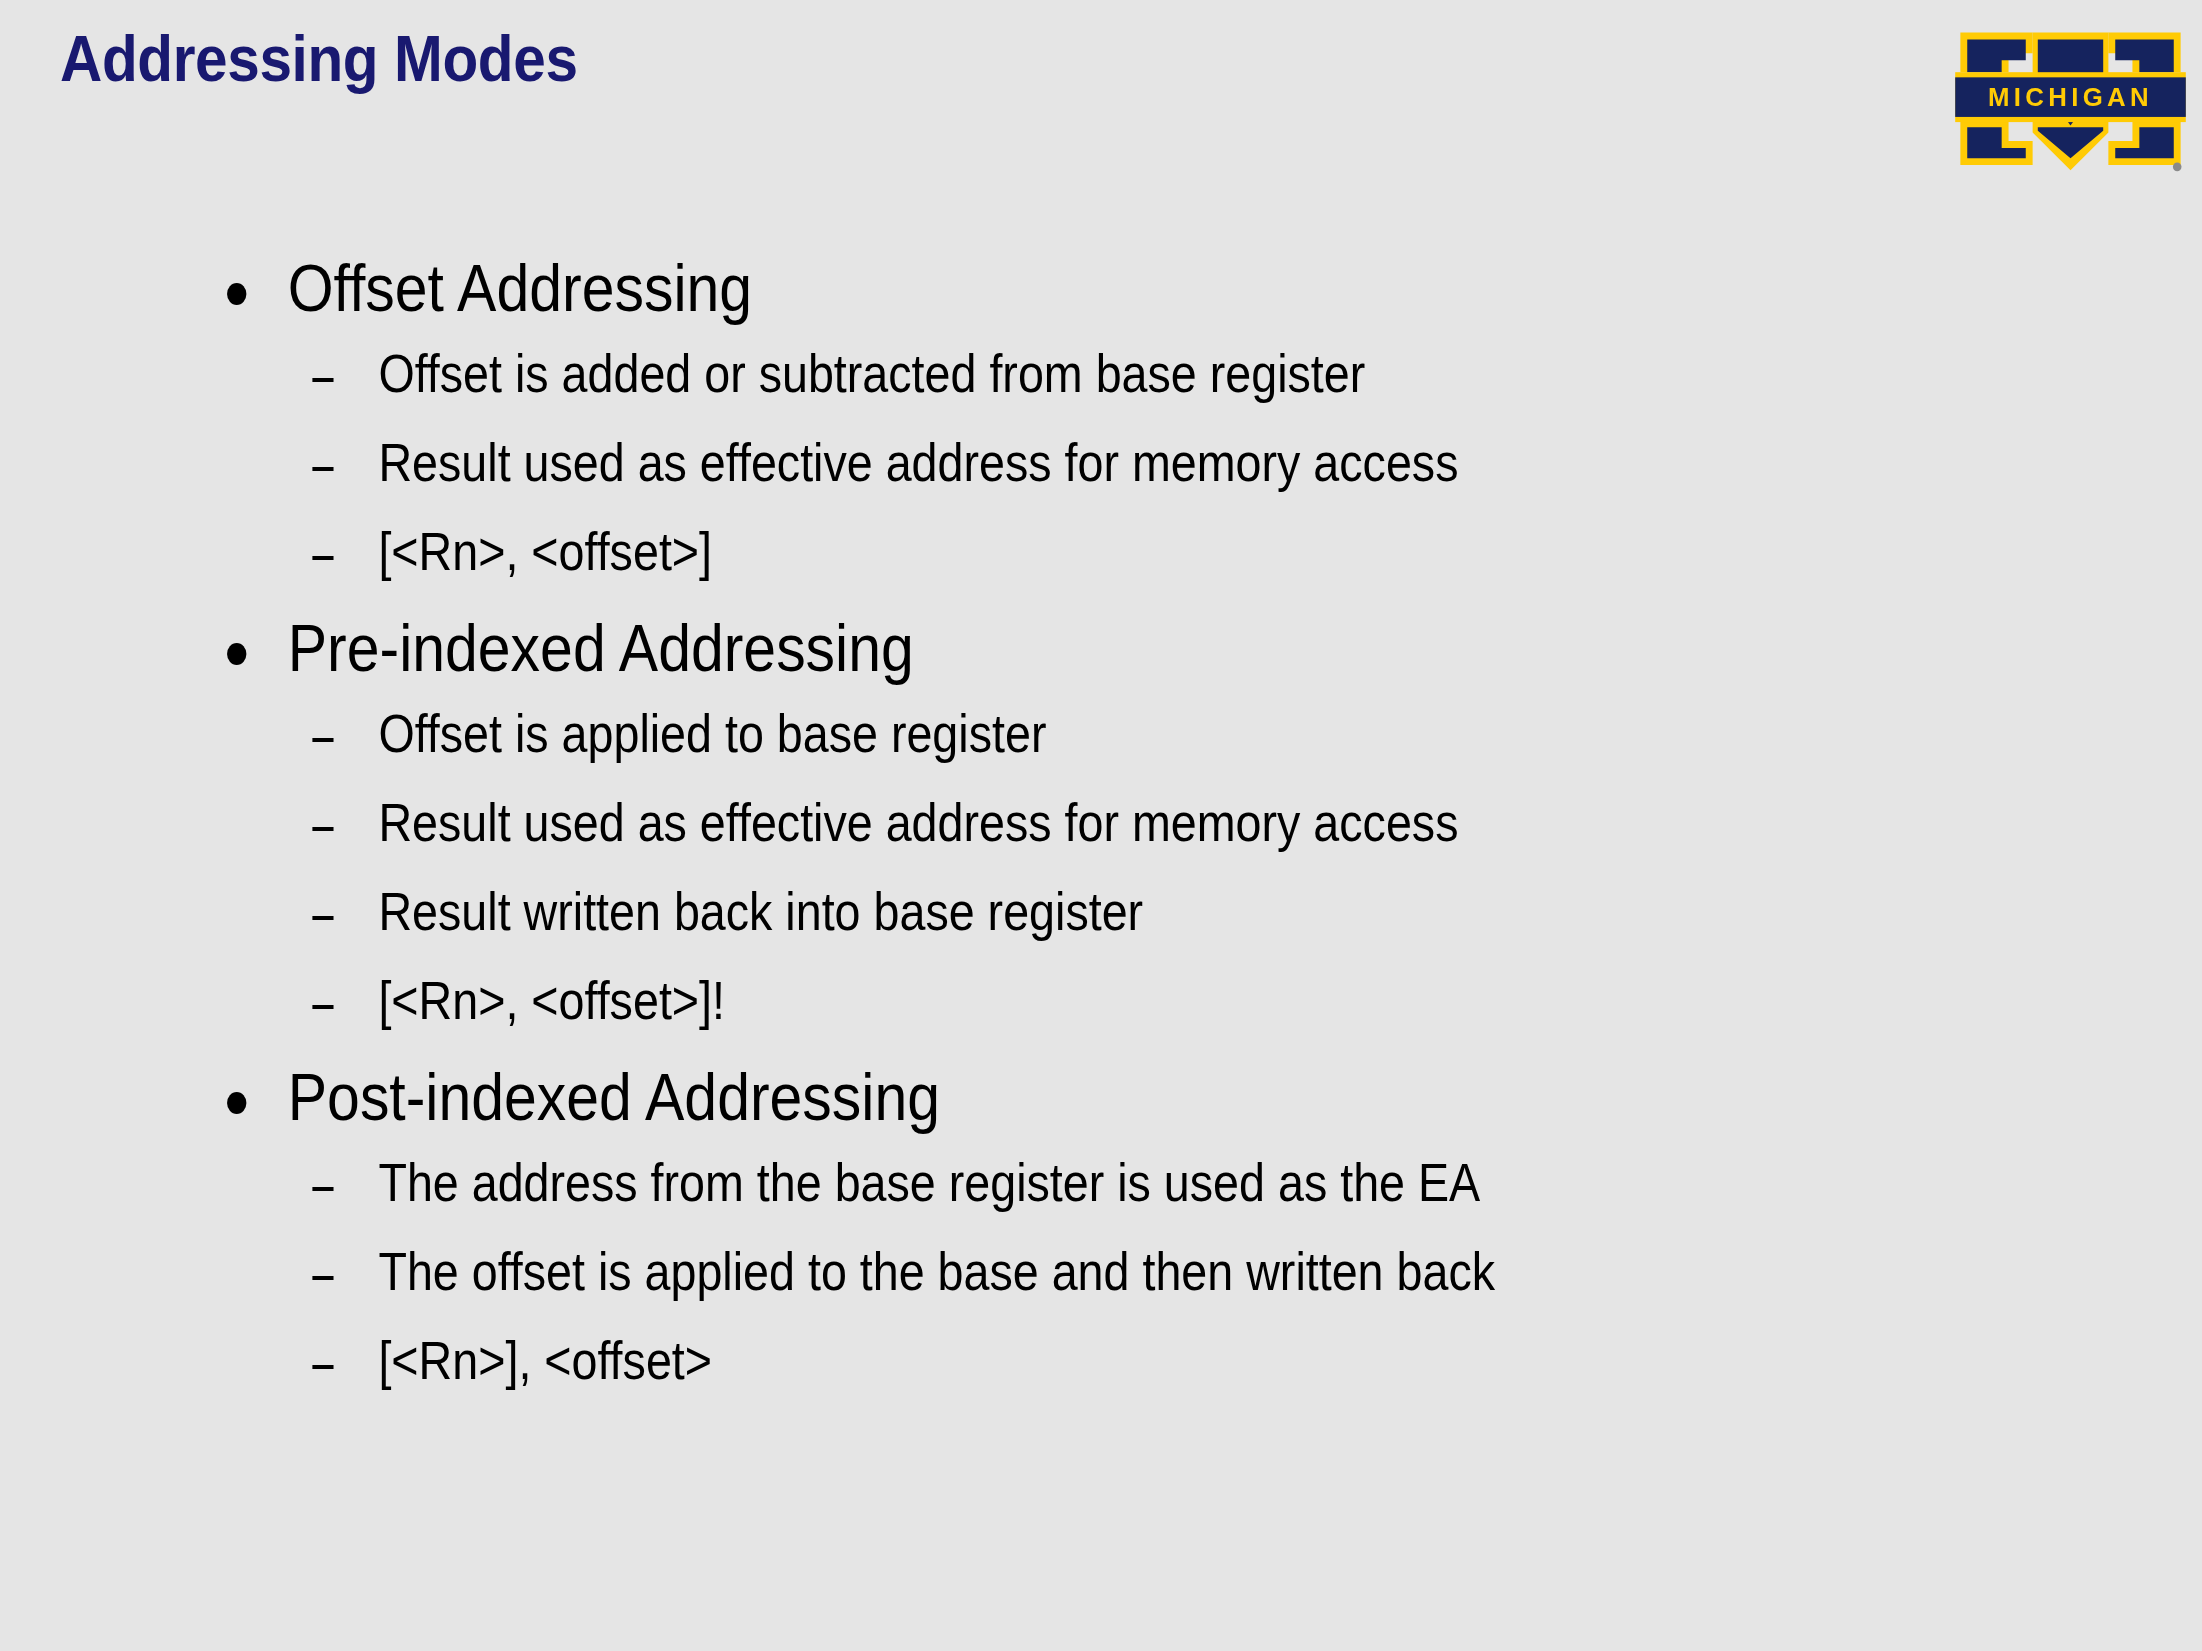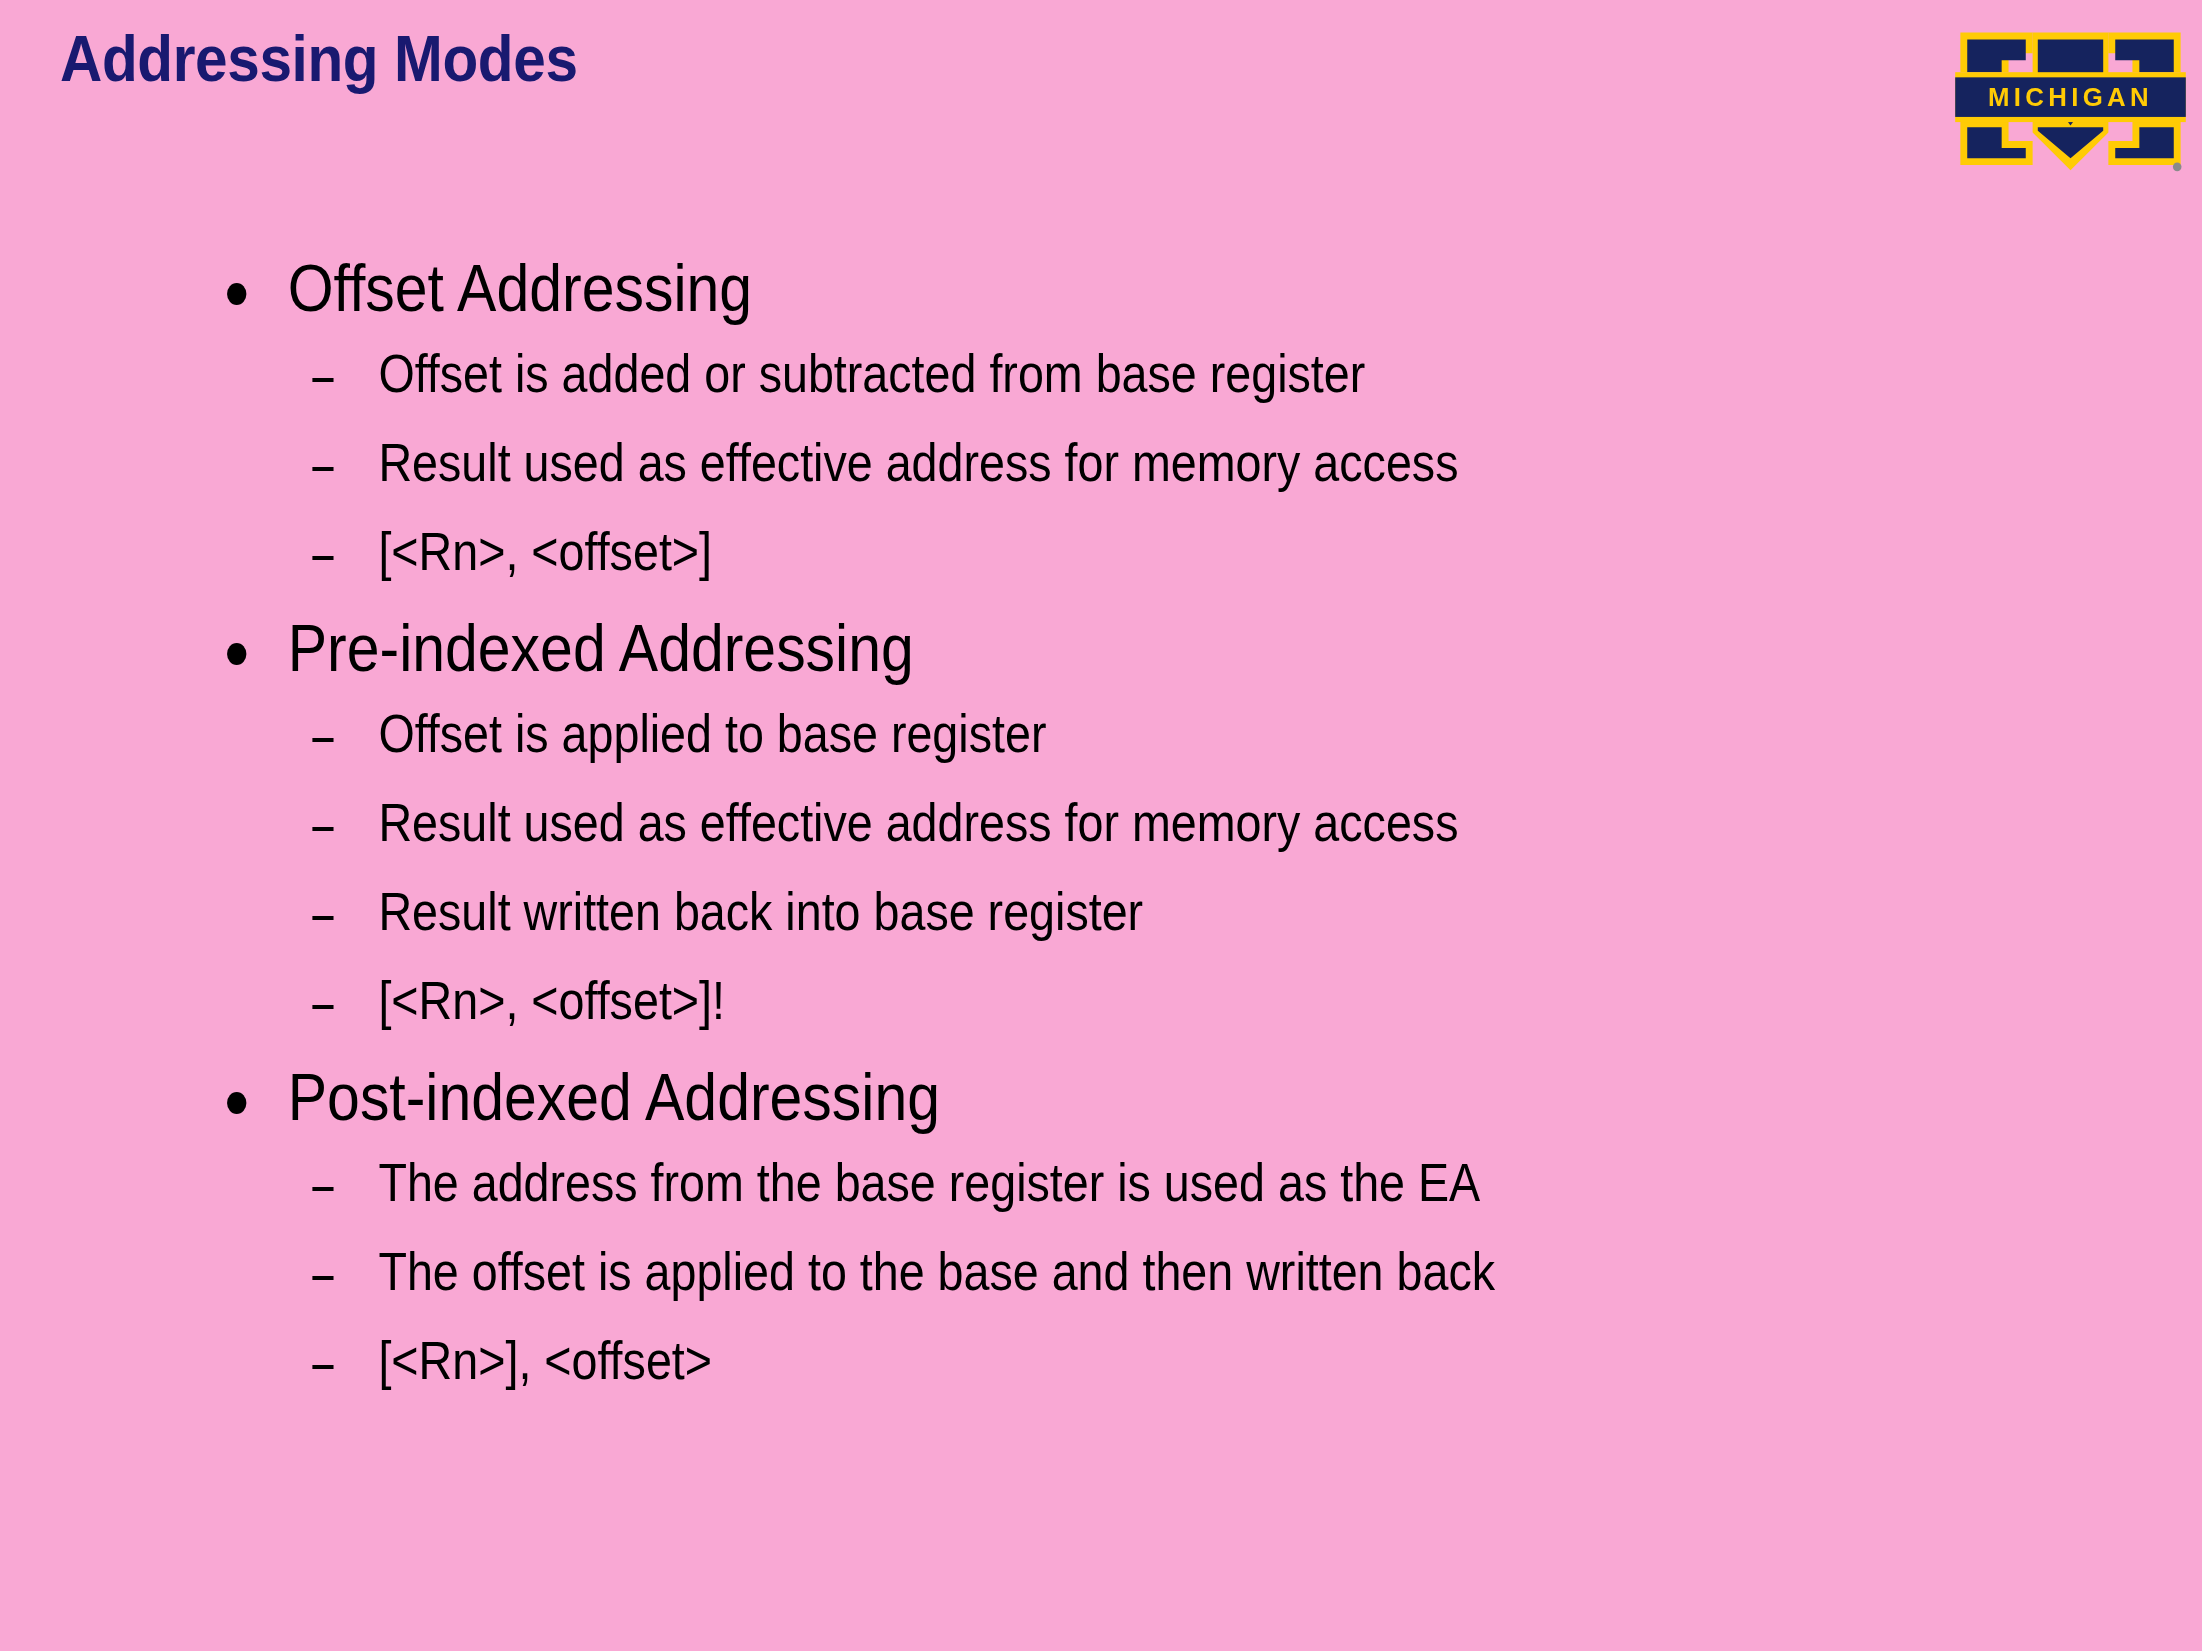--- a/index.html
+++ b/index.html
@@ -5,21 +5,21 @@
   html, body {
     margin: 0;
     padding: 0;
     background: #ffffff;
   }
 
   .slide {
     position: relative;
     width: 2203px;
     height: 1652px;
-    background: #f9a8d4;
+    background: #e5e5e5;
     overflow: hidden;
     font-family: "Liberation Sans", "DejaVu Sans", sans-serif;
   }
 
   
   .slide-title {
     position: absolute;
     left: 60px;
     top: 26px;
     font-size: 65px;

